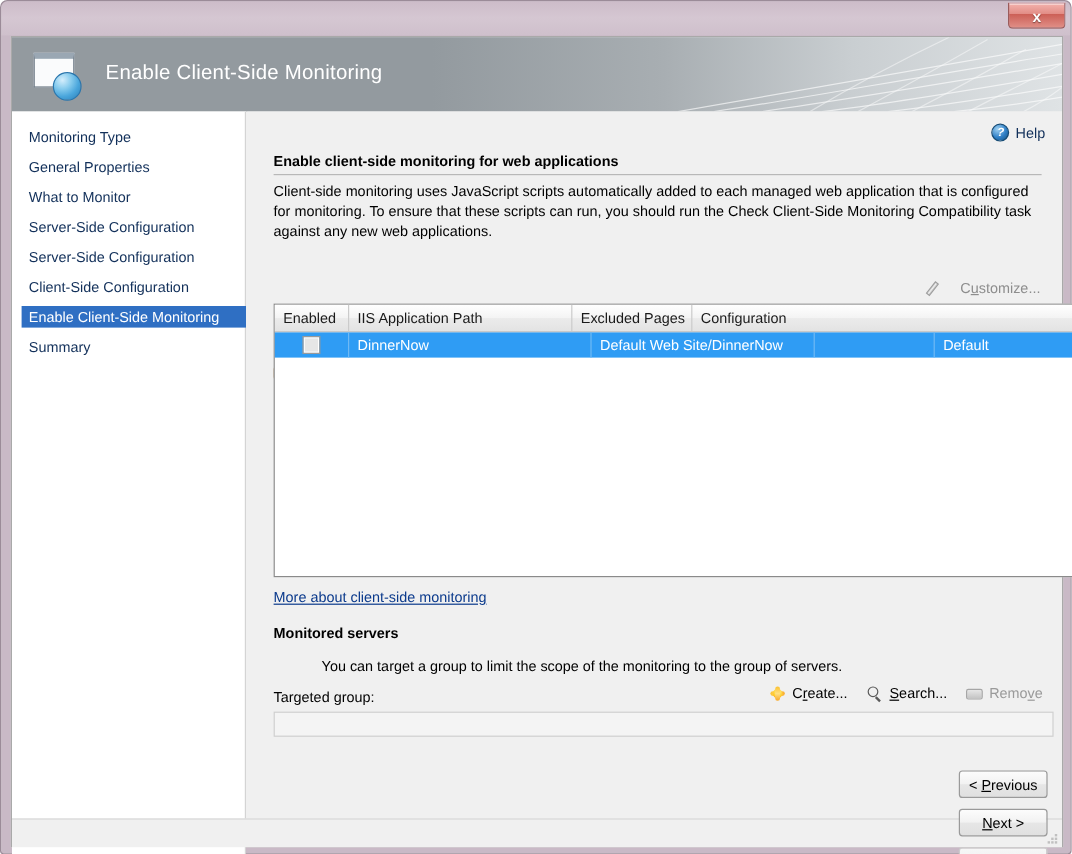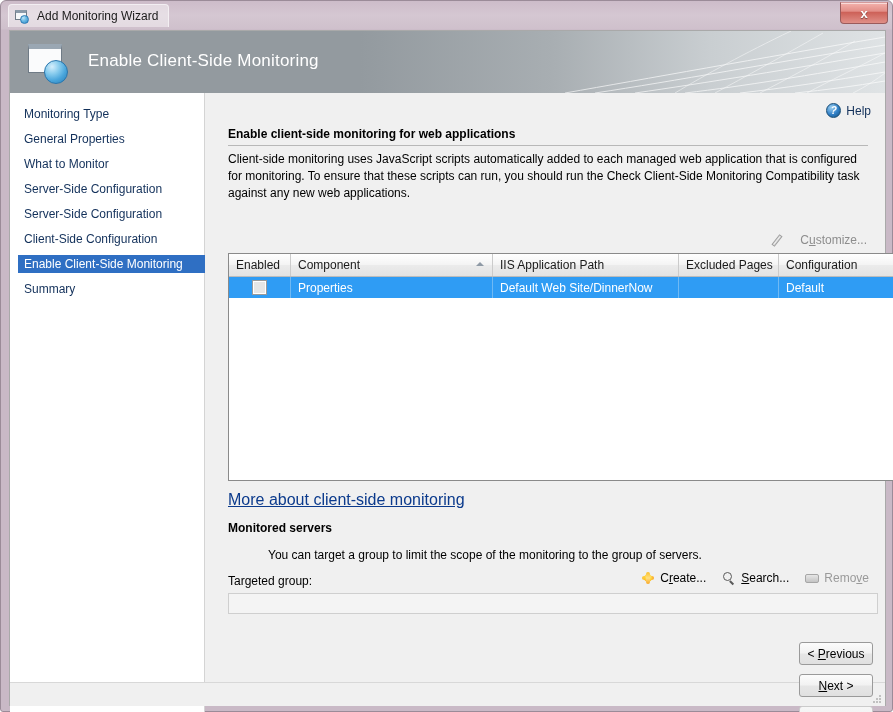--- a/index.html
+++ b/index.html
@@ -283,21 +283,21 @@
     width: 2px; height: 6px;
     background: #ffffff;
   }
   .shield-icon .dot {
     position: absolute;
     left: 5.5px; top: 10px;
     width: 2px; height: 2px;
     background: #ffffff;
   }
   .link {
-    font-size: 16px;
+    font-size: 12px;
     color: #0b3a8c;
     text-decoration: underline;
     white-space: nowrap;
   }
 
   
   .customize {
     position: absolute;
     right: 18px; top: 140px;
     display: flex;
@@ -538,27 +538,20 @@
     width: 12px; height: 12px;
     opacity: 0.55;
   }
 </style>
 </head>
 <body>
 
 <div class="window">
 
   <div class="titlebar">
-    <div class="title-left">
-      <span class="title-icon">
-        <span class="sheet"></span>
-          <span class="ball"></span>
-      </span>
-      <span class="title-text">Add Monitoring Wizard</span>
-    </div>
     <div class="close-btn">
       <span class="close-glyph">x</span>
     </div>
   </div>
 
   <div class="client">
 
     <div class="banner">
       <svg class="mesh" viewBox="0 0 330 62" preserveAspectRatio="none">
         <g stroke="#ffffff" stroke-width="1" fill="none" opacity="0.75">
@@ -620,33 +613,29 @@
         <div class="customize">
           <span class="pencil-icon">
               <span class="body"></span>
             </span>
           <span><span>C</span><span class="u-underline">u</span><span>stomize...</span></span>
         </div>
 
         <div class="grid">
           <div class="grid-head">
             <div class="gh" style="width:62px">Enabled</div>
-            <div class="gh" style="width:202px">
-              <span>Component</span>
-              <span class="sort-arrow"></span>
-            </div>
             <div class="gh" style="width:186px">IIS Application Path</div>
             <div class="gh" style="width:100px">Excluded Pages</div>
             <div class="gh" style="width:98px">Configuration</div>
           </div>
           <div class="grid-row">
             <div class="gc center" style="width:62px">
               <span class="cbx"></span>
             </div>
-            <div class="gc" style="width:202px">Properties</div>
+            <div class="gc" style="width:202px">DinnerNow</div>
             <div class="gc" style="width:186px">Default Web Site/DinnerNow</div>
             <div class="gc" style="width:100px"></div>
             <div class="gc" style="width:98px">Default</div>
           </div>
         </div>
 
         <div class="more-link">
           <span class="link">More about client-side monitoring</span>
         </div>
 

